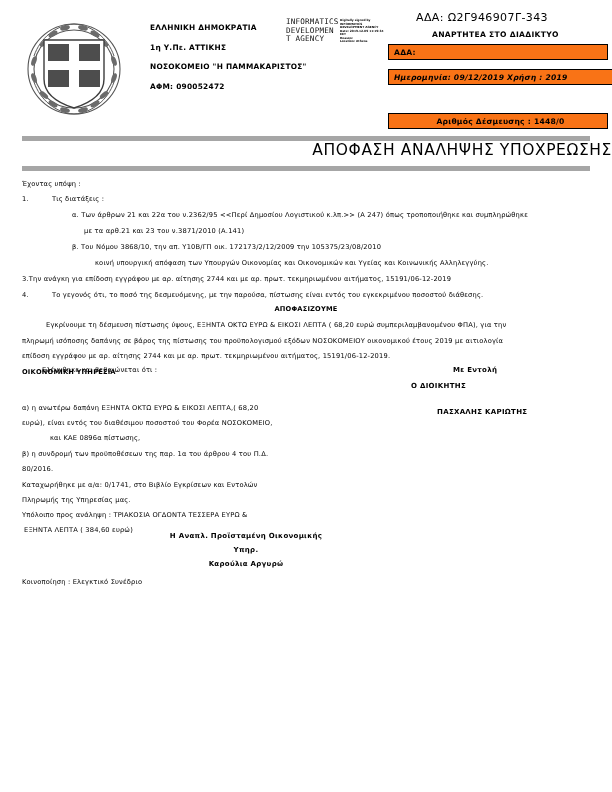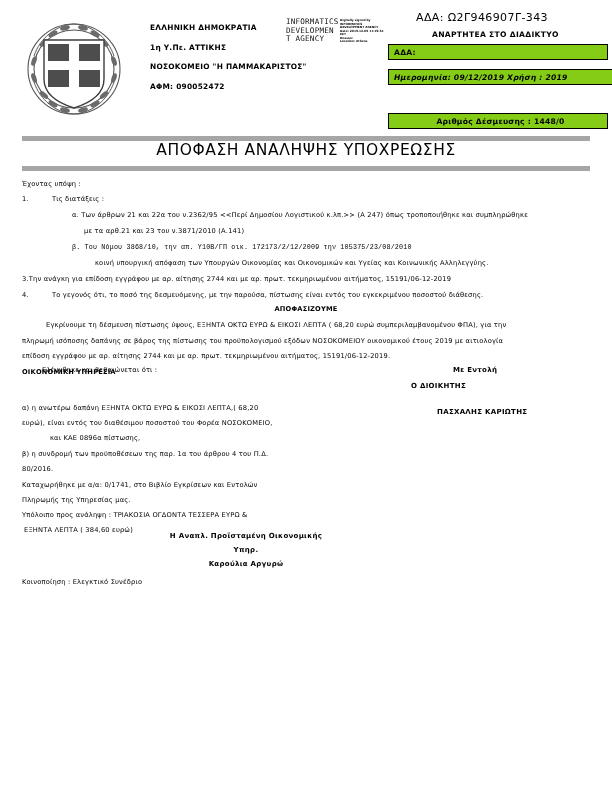--- a/index.html
+++ b/index.html
@@ -39,38 +39,38 @@
   .ada-code{
     position:absolute;left:416px;top:11px;
     font-size:11px;letter-spacing:.4px;white-space:nowrap;
   }
   .anartitea{
     position:absolute;left:432px;top:30px;
     font-size:7.6px;font-weight:bold;letter-spacing:.3px;white-space:nowrap;
   }
 
   .hbox{
-    position:absolute;border:1px solid #000;background:#84cc16;
+    position:absolute;border:1px solid #000;background:#f97316;
     box-sizing:border-box;display:flex;align-items:center;
   }
   .hbox span{
     font-size:7.6px;font-weight:bold;letter-spacing:.25px;
     padding-left:5px;white-space:nowrap;
   }
   #box-ada   {left:388px;top:44px;width:220px;height:16px;}
   #box-date  {left:388px;top:69px;width:248px;height:16px;font-style:italic;}
   #box-proto {left:388px;top:96px;width:220px;height:16px;}
   #box-commit{left:388px;top:113px;width:220px;height:16px;justify-content:center;}
 
   
   .rule{position:absolute;left:22px;width:568px;height:5px;background:#a6a6a6;}
   #rule-top{top:136px;}
   #rule-bot{top:166px;}
   .doc-title{
-    position:absolute;left:0;top:141px;width:612px;text-align:center;
+    position:absolute;left:0;top:141px;width:612px;text-align:right;
     font-size:15.5px;letter-spacing:.6px;white-space:nowrap;
   }
 
   
   .body{position:absolute;left:0;top:0;width:612px;}
   .ln{position:absolute;font-size:6.7px;letter-spacing:.18px;white-space:nowrap;}
   .ln.b{font-weight:bold;}
   .ln.ctr{width:612px;left:0;text-align:center;}
 
   
@@ -170,21 +170,21 @@
   <div class="body">
 
     <div class="ln" style="left:22px;top:180px;">Έχοντας υπόψη :</div>
 
     <div class="ln" style="left:22px;top:195px;">1.</div>
     <div class="ln" style="left:52px;top:195px;">Τις διατάξεις :</div>
 
     <div class="ln" style="left:72px;top:211px;">α. Των άρθρων 21 και 22α του ν.2362/95   &lt;&lt;Περί Δημοσίου Λογιστικού κ.λπ.&gt;&gt; (Α 247) όπως τροποποιήθηκε και συμπληρώθηκε</div>
     <div class="ln" style="left:84px;top:227px;">με τα αρθ.21 και 23 του ν.3871/2010 (Α.141)</div>
 
-    <div class="ln" style="left:72px;top:243px;font-family:Liberation Mono, monospace;">β. Του Νόμου 3868/10, την απ. Υ10Β/ΓΠ οικ. 172173/2/12/2009 την 105375/23/08/2010</div>
+    <div class="ln" style="left:72px;top:243px;">β. Του Νόμου 3868/10, την απ. Υ10Β/ΓΠ οικ. 172173/2/12/2009 την 105375/23/08/2010</div>
     <div class="ln" style="left:95px;top:259px;">κοινή υπουργική απόφαση των Υπουργών Οικονομίας και Οικονομικών και Υγείας και Κοινωνικής Αλληλεγγύης.</div>
 
     <div class="ln" style="left:22px;top:275px;">3.Την ανάγκη για επίδοση εγγράφου με αρ. αίτησης 2744 και με αρ. πρωτ. τεκμηριωμένου αιτήματος, 15191/06-12-2019</div>
 
     <div class="ln" style="left:22px;top:291px;">4.</div>
     <div class="ln" style="left:52px;top:291px;">Το γεγονός ότι, το ποσό της δεσμευόμενης, με την παρούσα, πίστωσης είναι εντός του εγκεκριμένου ποσοστού διάθεσης.</div>
 
     <div class="ln b ctr" style="top:305px;">ΑΠΟΦΑΣΙΖΟΥΜΕ</div>
 
     <div class="ln" style="left:46px;top:321px;">Εγκρίνουμε τη δέσμευση πίστωσης ύψους, ΕΞΗΝΤΑ ΟΚΤΩ ΕΥΡΩ &amp; ΕΙΚΟΣΙ ΛΕΠΤΑ ( 68,20 ευρώ συμπεριλαμβανομένου ΦΠΑ), για την</div>

